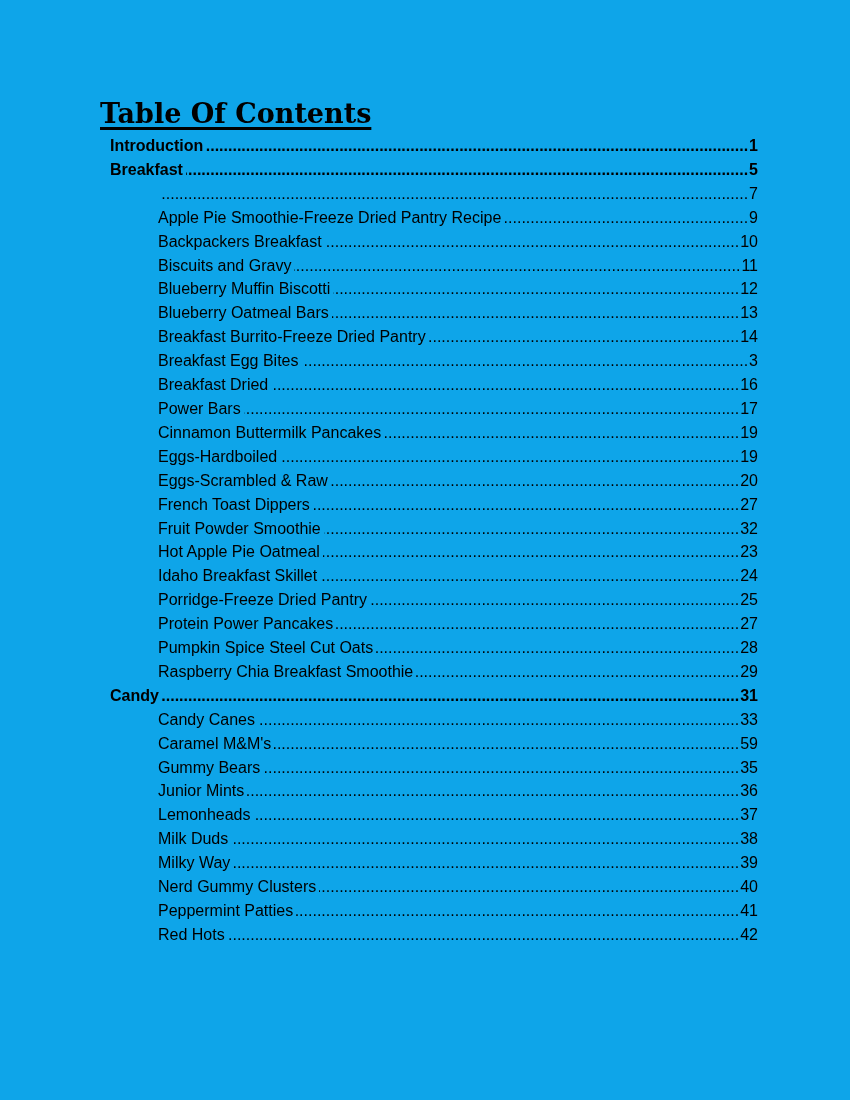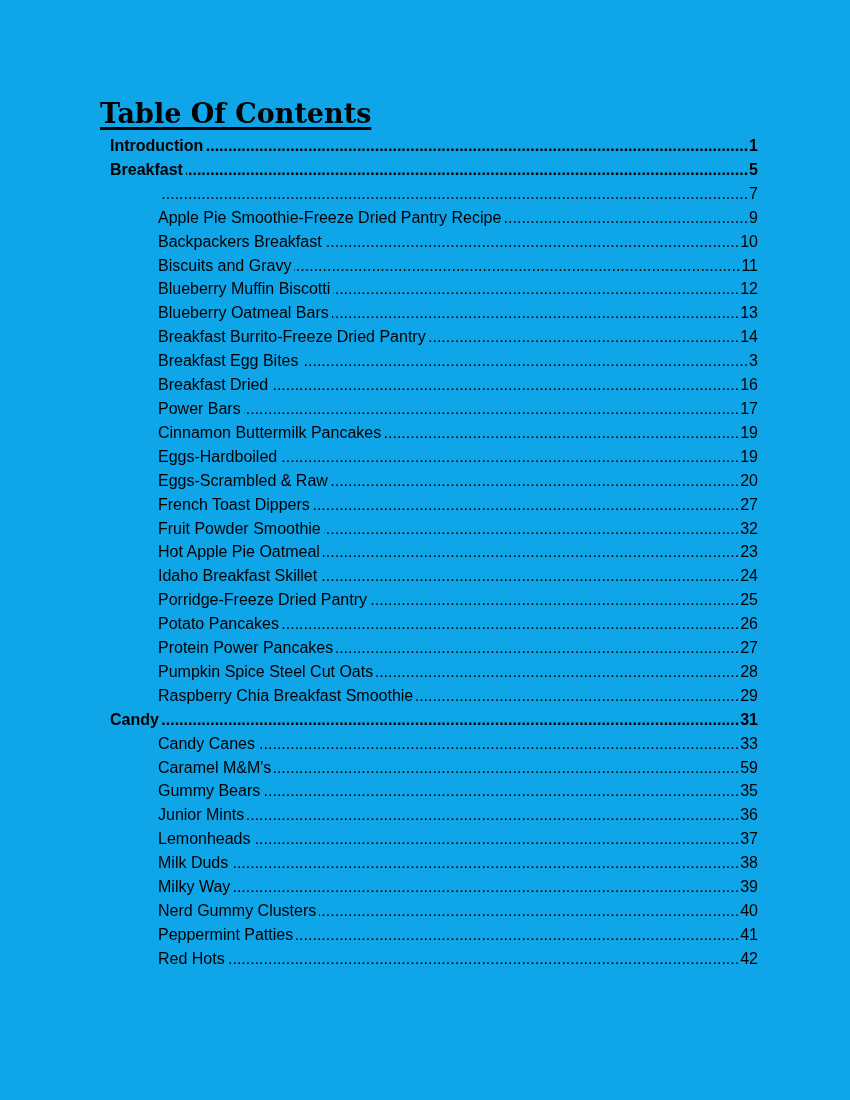--- a/index.html
+++ b/index.html
@@ -171,25 +171,20 @@
     <span class="toc-label">Idaho Breakfast Skillet</span>
     <span class="toc-dots"></span>
     <span class="toc-page">24</span>
   </div>
       <div class="toc-row level-1">
     <span class="toc-label">Porridge-Freeze Dried Pantry</span>
     <span class="toc-dots"></span>
     <span class="toc-page">25</span>
   </div>
       <div class="toc-row level-1">
-    <span class="toc-label">Potato Pancakes</span>
-    <span class="toc-dots"></span>
-    <span class="toc-page">26</span>
-  </div>
-      <div class="toc-row level-1">
     <span class="toc-label">Protein Power Pancakes</span>
     <span class="toc-dots"></span>
     <span class="toc-page">27</span>
   </div>
       <div class="toc-row level-1">
     <span class="toc-label">Pumpkin Spice Steel Cut Oats</span>
     <span class="toc-dots"></span>
     <span class="toc-page">28</span>
   </div>
       <div class="toc-row level-1">

